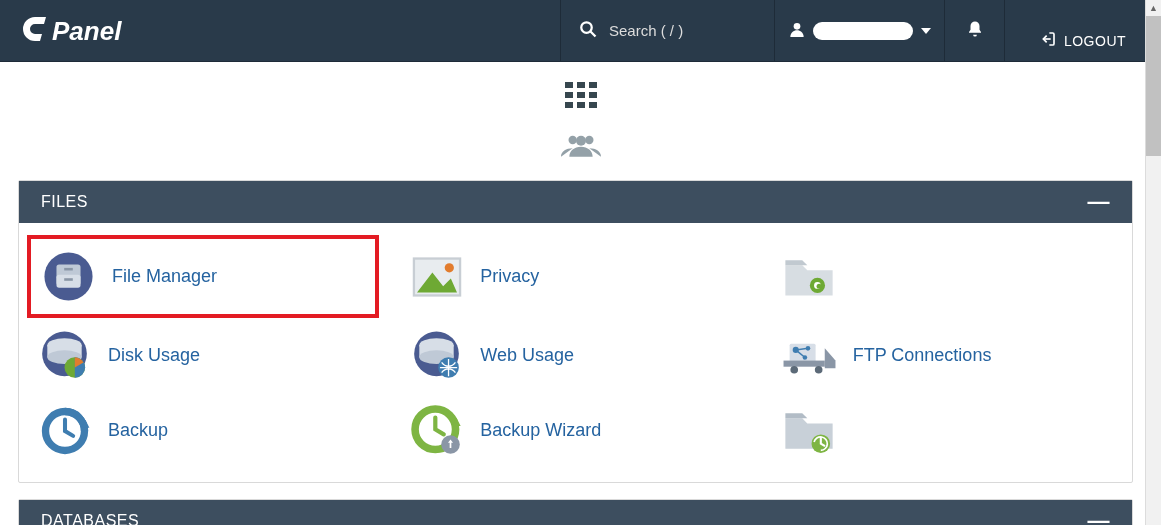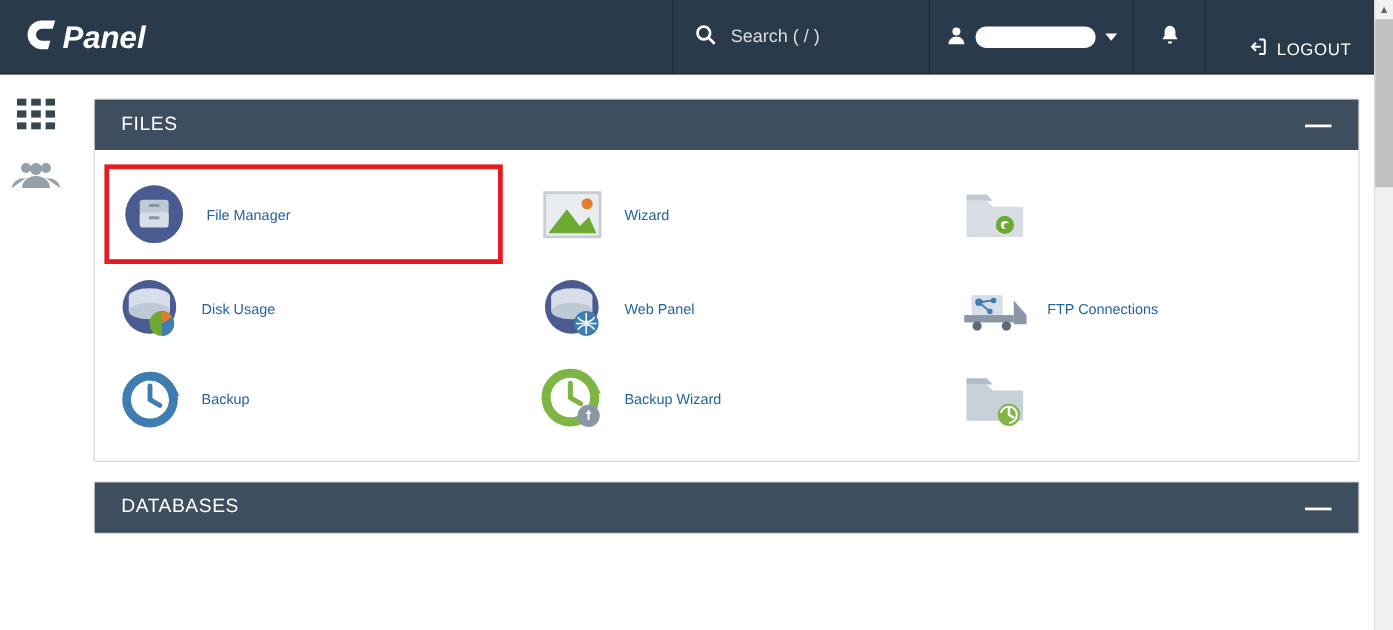--- a/index.html
+++ b/index.html
@@ -86,20 +86,21 @@
     gap: 8px;
     height: 100%;
     font-weight: 400;
     letter-spacing: 0.5px;
     margin-top: 20px;
   }
   
   .wrapper {
     display: flex;
     height: calc(100% - 62px);
+    flex-direction: column;
   }
   .left-nav {
     flex: 0 0 60px;
     display: flex;
     flex-direction: column;
     align-items: center;
     padding-top: 20px;
     gap: 22px;
   }
   .left-nav .nav-icon { color: #37474f; }
@@ -138,21 +139,21 @@
   }
   .item {
     display: flex;
     align-items: center;
     gap: 16px;
     padding: 10px 10px;
     cursor: pointer;
   }
   .item .label {
     color: #2563a0;
-    font-size: 12px;
+    font-size: 18px;
   }
   .item .icon-wrap {
     width: 55px;
     height: 55px;
     display: flex;
     align-items: center;
     justify-content: center;
     flex-shrink: 0;
   }
   .highlight {
@@ -282,21 +283,21 @@
             <span class="label">File Manager</span>
           </div>
           <div class="item">
             <span class="icon-wrap">
               <svg width="50" height="40" viewBox="0 0 64 52">
                 <rect x="2" y="2" width="60" height="48" fill="#e8ecef" stroke="#c8ced4" stroke-width="3"></rect>
                 <circle cx="48" cy="14" r="6" fill="#e27c2d"></circle>
                 <polygon points="6,46 26,20 40,38 50,28 58,46" fill="#6ea934"></polygon>
               </svg>
             </span>
-            <span class="label">Wizard</span>
+            <span class="label">Privacy</span>
           </div>
           <div class="item">
             <span class="icon-wrap">
               <svg width="54" height="44" viewBox="0 0 64 52">
                 <path d="M4 12h20l6 6h30v30H4z" fill="#d7dde2"></path>
                 <path d="M4 6h20l6 6H4z" fill="#c1c9d0"></path>
                 <circle cx="42" cy="36" r="9" fill="#6ea934"></circle>
                 <circle cx="42" cy="36" r="4" fill="#fff"></circle>
                 <circle cx="44" cy="37" r="3" fill="#6ea934"></circle>
               </svg>
@@ -321,21 +322,21 @@
             <span class="icon-wrap">
               <svg width="55" height="55" viewBox="0 0 64 64">
                 <circle cx="32" cy="30" r="26" fill="#4a5b91"></circle>
                 <ellipse cx="32" cy="20" rx="20" ry="8" fill="#d7dee7"></ellipse>
                 <rect x="12" y="20" width="40" height="14" fill="#d7dee7"></rect>
                 <ellipse cx="32" cy="34" rx="20" ry="8" fill="#bfc9d6"></ellipse>
                 <circle cx="46" cy="46" r="12" fill="#3f7db0"></circle>
                 <path d="M36 46h20M46 36v20M38 40c4 6 12 6 16 0M38 52c4-6 12-6 16 0" stroke="#fff" stroke-width="1.5" fill="none"></path>
               </svg>
             </span>
-            <span class="label">Web Panel</span>
+            <span class="label">Web Usage</span>
           </div>
 
           <div class="item">
             <span class="icon-wrap">
               <svg width="58" height="40" viewBox="0 0 72 48">
                 <rect x="10" y="8" width="34" height="24" rx="2" fill="#d7dee7"></rect>
                 <circle cx="18" cy="16" r="4" fill="#3f7db0"></circle>
                   <circle cx="34" cy="14" r="3" fill="#3f7db0"></circle>
                   <circle cx="30" cy="26" r="3" fill="#3f7db0"></circle>
                 <line x1="18" y1="16" x2="34" y2="14" stroke="#3f7db0" stroke-width="2"></line>

